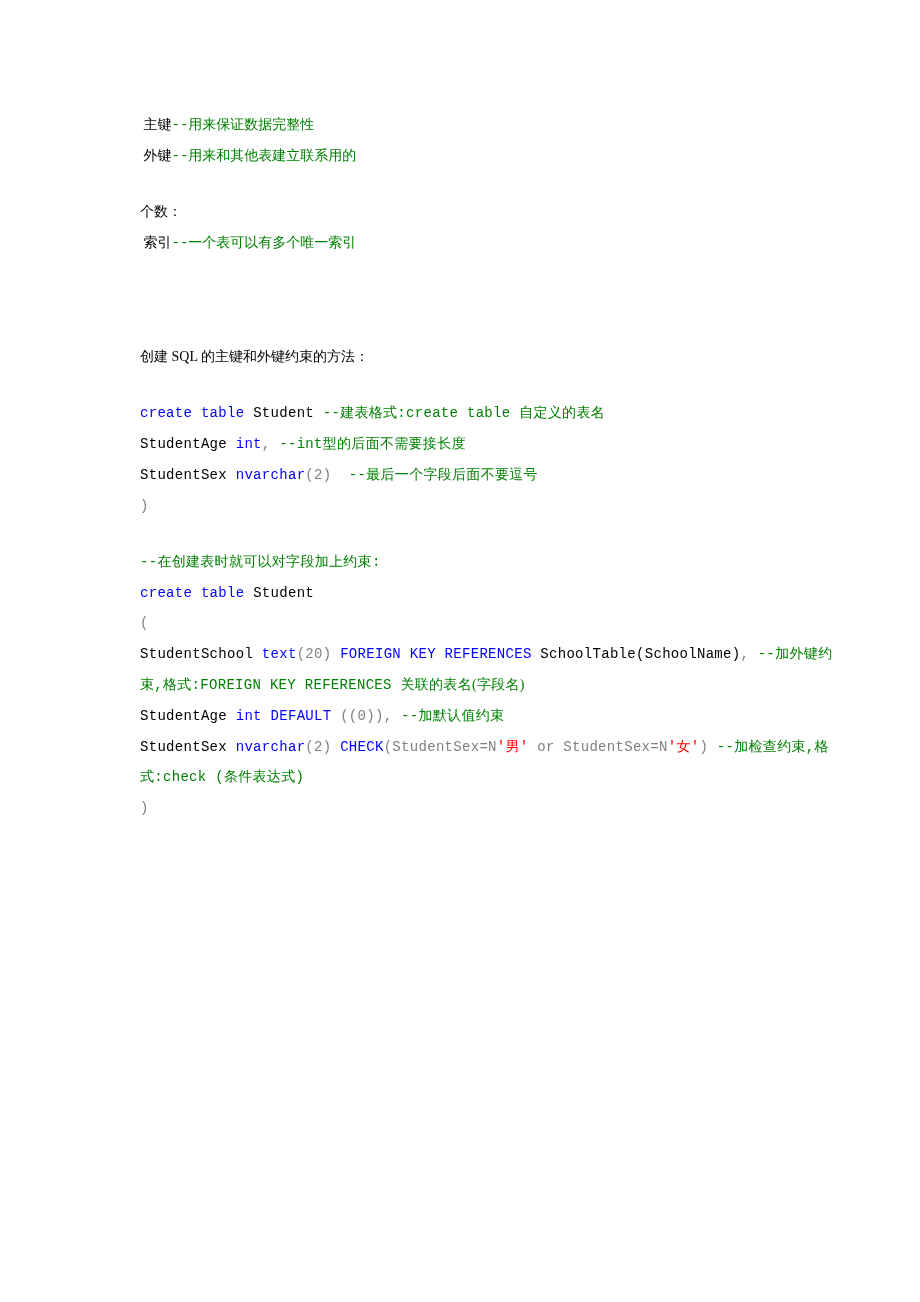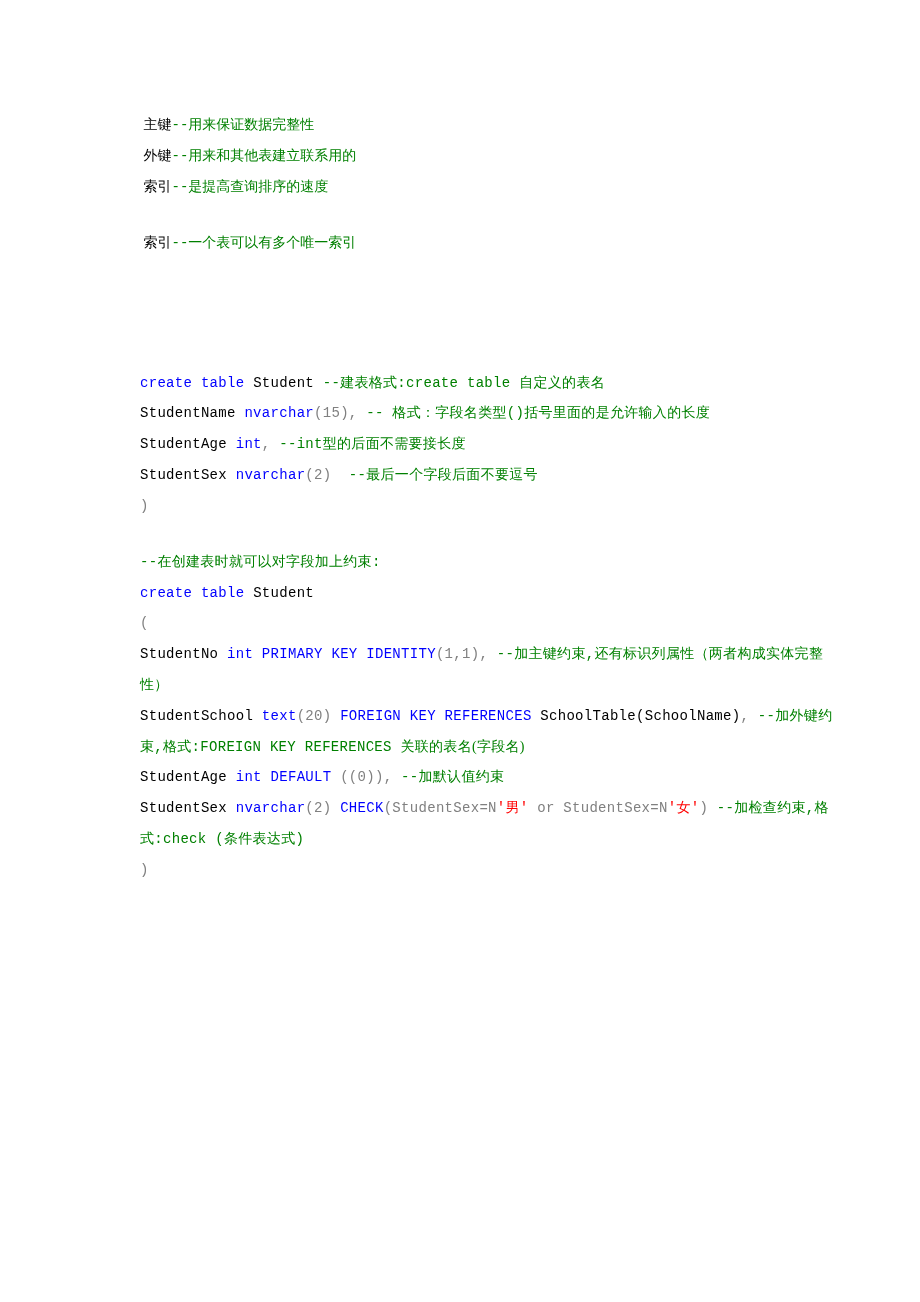--- a/index.html
+++ b/index.html
@@ -32,41 +32,40 @@
   .gap1 { height: 1.8em; }
   .gap3 { height: 6em; }
 </style>
 </head>
 <body>
 
 <div class="page">
 
   <div class="line"><span class="cjk"> 主键</span><span class="mono green">--用来保证数据完整性</span></div>
   <div class="line"><span class="cjk"> 外键</span><span class="mono green">--用来和其他表建立联系用的</span></div>
-  <div class="line"><span class="cjk"> 索引</span><span class="mono green">--是提高查询排序的速度</span></div>
 
   <div class="gap1"></div>
 
+  <div class="line cjk">个数：</div>
   <div class="line"><span class="cjk"> 索引</span><span class="mono green">--一个表可以有多个唯一索引</span></div>
 
   <div class="gap3"></div>
 
+  <div class="line cjk">创建 SQL 的主键和外键约束的方法：</div>
 
   <div class="gap1"></div>
 
   <div class="line code"><span class="blue">create</span><span class="blue"> table</span><span> Student </span><span class="green">--建表格式:</span><span class="green">create table </span><span class="green cjk">自定义的表名</span></div>
-  <div class="line code"><span>StudentName </span><span class="blue">nvarchar</span><span class="gray">(15)</span><span class="gray">,</span><span class="green"> -- 格式：字段名类型()括号里面的是允许输入的长度</span></div>
   <div class="line code"><span>StudentAge </span><span class="blue">int</span><span class="gray">,</span><span class="green"> --int型的后面不需要接长度</span></div>
   <div class="line code"><span>StudentSex </span><span class="blue">nvarchar</span><span class="gray">(2) </span><span class="green"> --最后一个字段后面不要逗号</span></div>
   <div class="line code gray">)</div>
 
   <div class="gap1"></div>
 
   <div class="line code green">--在创建表时就可以对字段加上约束:</div>
   <div class="line code"><span class="blue">create</span><span class="blue"> table</span><span> Student</span></div>
   <div class="line code gray">(</div>
-  <div class="line code"><span>StudentNo </span><span class="blue">int</span><span class="blue"> PRIMARY</span><span class="blue"> KEY</span><span class="blue"> IDENTITY</span><span class="gray">(1,1)</span><span class="gray">,</span><span class="green"> --加主键约束,还有标识列属性（两者构成实体完整性）</span></div>
   <div class="line code"><span>StudentSchool </span><span class="blue">text</span><span class="gray">(20) </span><span class="blue">FOREIGN</span><span class="blue"> KEY</span><span class="blue"> REFERENCES</span><span> SchoolTable(SchoolName)</span><span class="gray">,</span><span class="green"> --加外键约束,格式:</span><span class="green">FOREIGN KEY REFERENCES </span><span class="green cjk">关联的表名(字段名)</span></div>
   <div class="line code"><span>StudentAge </span><span class="blue">int</span><span class="blue"> DEFAULT</span><span class="gray"> ((0))</span><span class="gray">,</span><span class="green"> --加默认值约束</span></div>
   <div class="line code"><span>StudentSex </span><span class="blue">nvarchar</span><span class="gray">(2) </span><span class="blue">CHECK</span><span class="gray">(StudentSex=N</span><span class="red">'男'</span><span class="gray"> or</span><span class="gray"> StudentSex=N</span><span class="red">'女'</span><span class="gray">)</span><span class="green"> --加检查约束,格式:</span><span class="green">check (条件表达式)</span></div>
   <div class="line code gray">)</div>
 
 </div>
 
 </body></html>

